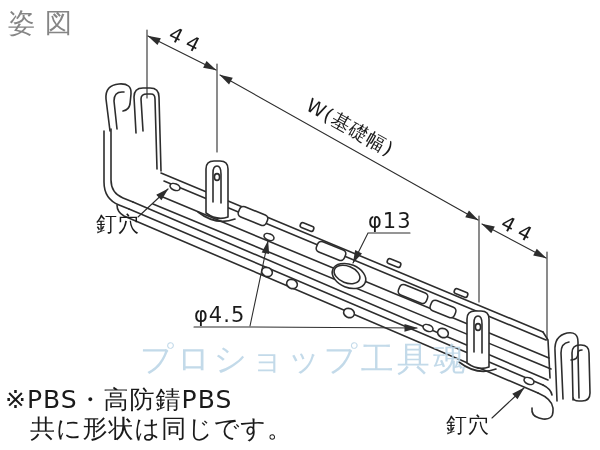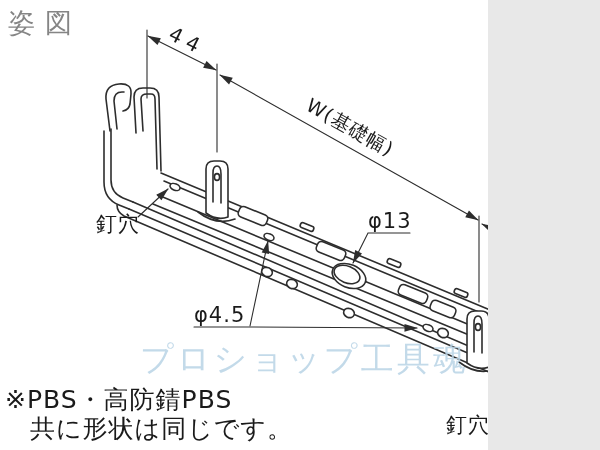--- a/index.html
+++ b/index.html
@@ -1,17 +1,17 @@
 <!DOCTYPE html>
 <html><head>
 <meta charset="utf-8">
 <style>
   html,body{margin:0;padding:0;background:#e8e8e8;}
   .screen{
-    position:relative;width:488px;height:450px;background:#ffffff;
+    position:relative;width:600px;height:450px;background:#ffffff;
     font-family:"DejaVu Sans","Liberation Sans",sans-serif;overflow:hidden;
   }
   svg{position:absolute;inset:0;display:block;}
   svg text{font-family:"DejaVu Sans","Liberation Sans",sans-serif;}
   .t-title{font-size:27px;letter-spacing:10px;}
   .t-dim{font-size:20px;letter-spacing:6px;}
   .t-dimw{font-size:19px;letter-spacing:1px;}
   .t-call{font-size:21px;letter-spacing:1px;}
   .t-note{font-size:25px;letter-spacing:1px;}
   .t-wm{font-size:33px;letter-spacing:3px;opacity:.85;}

